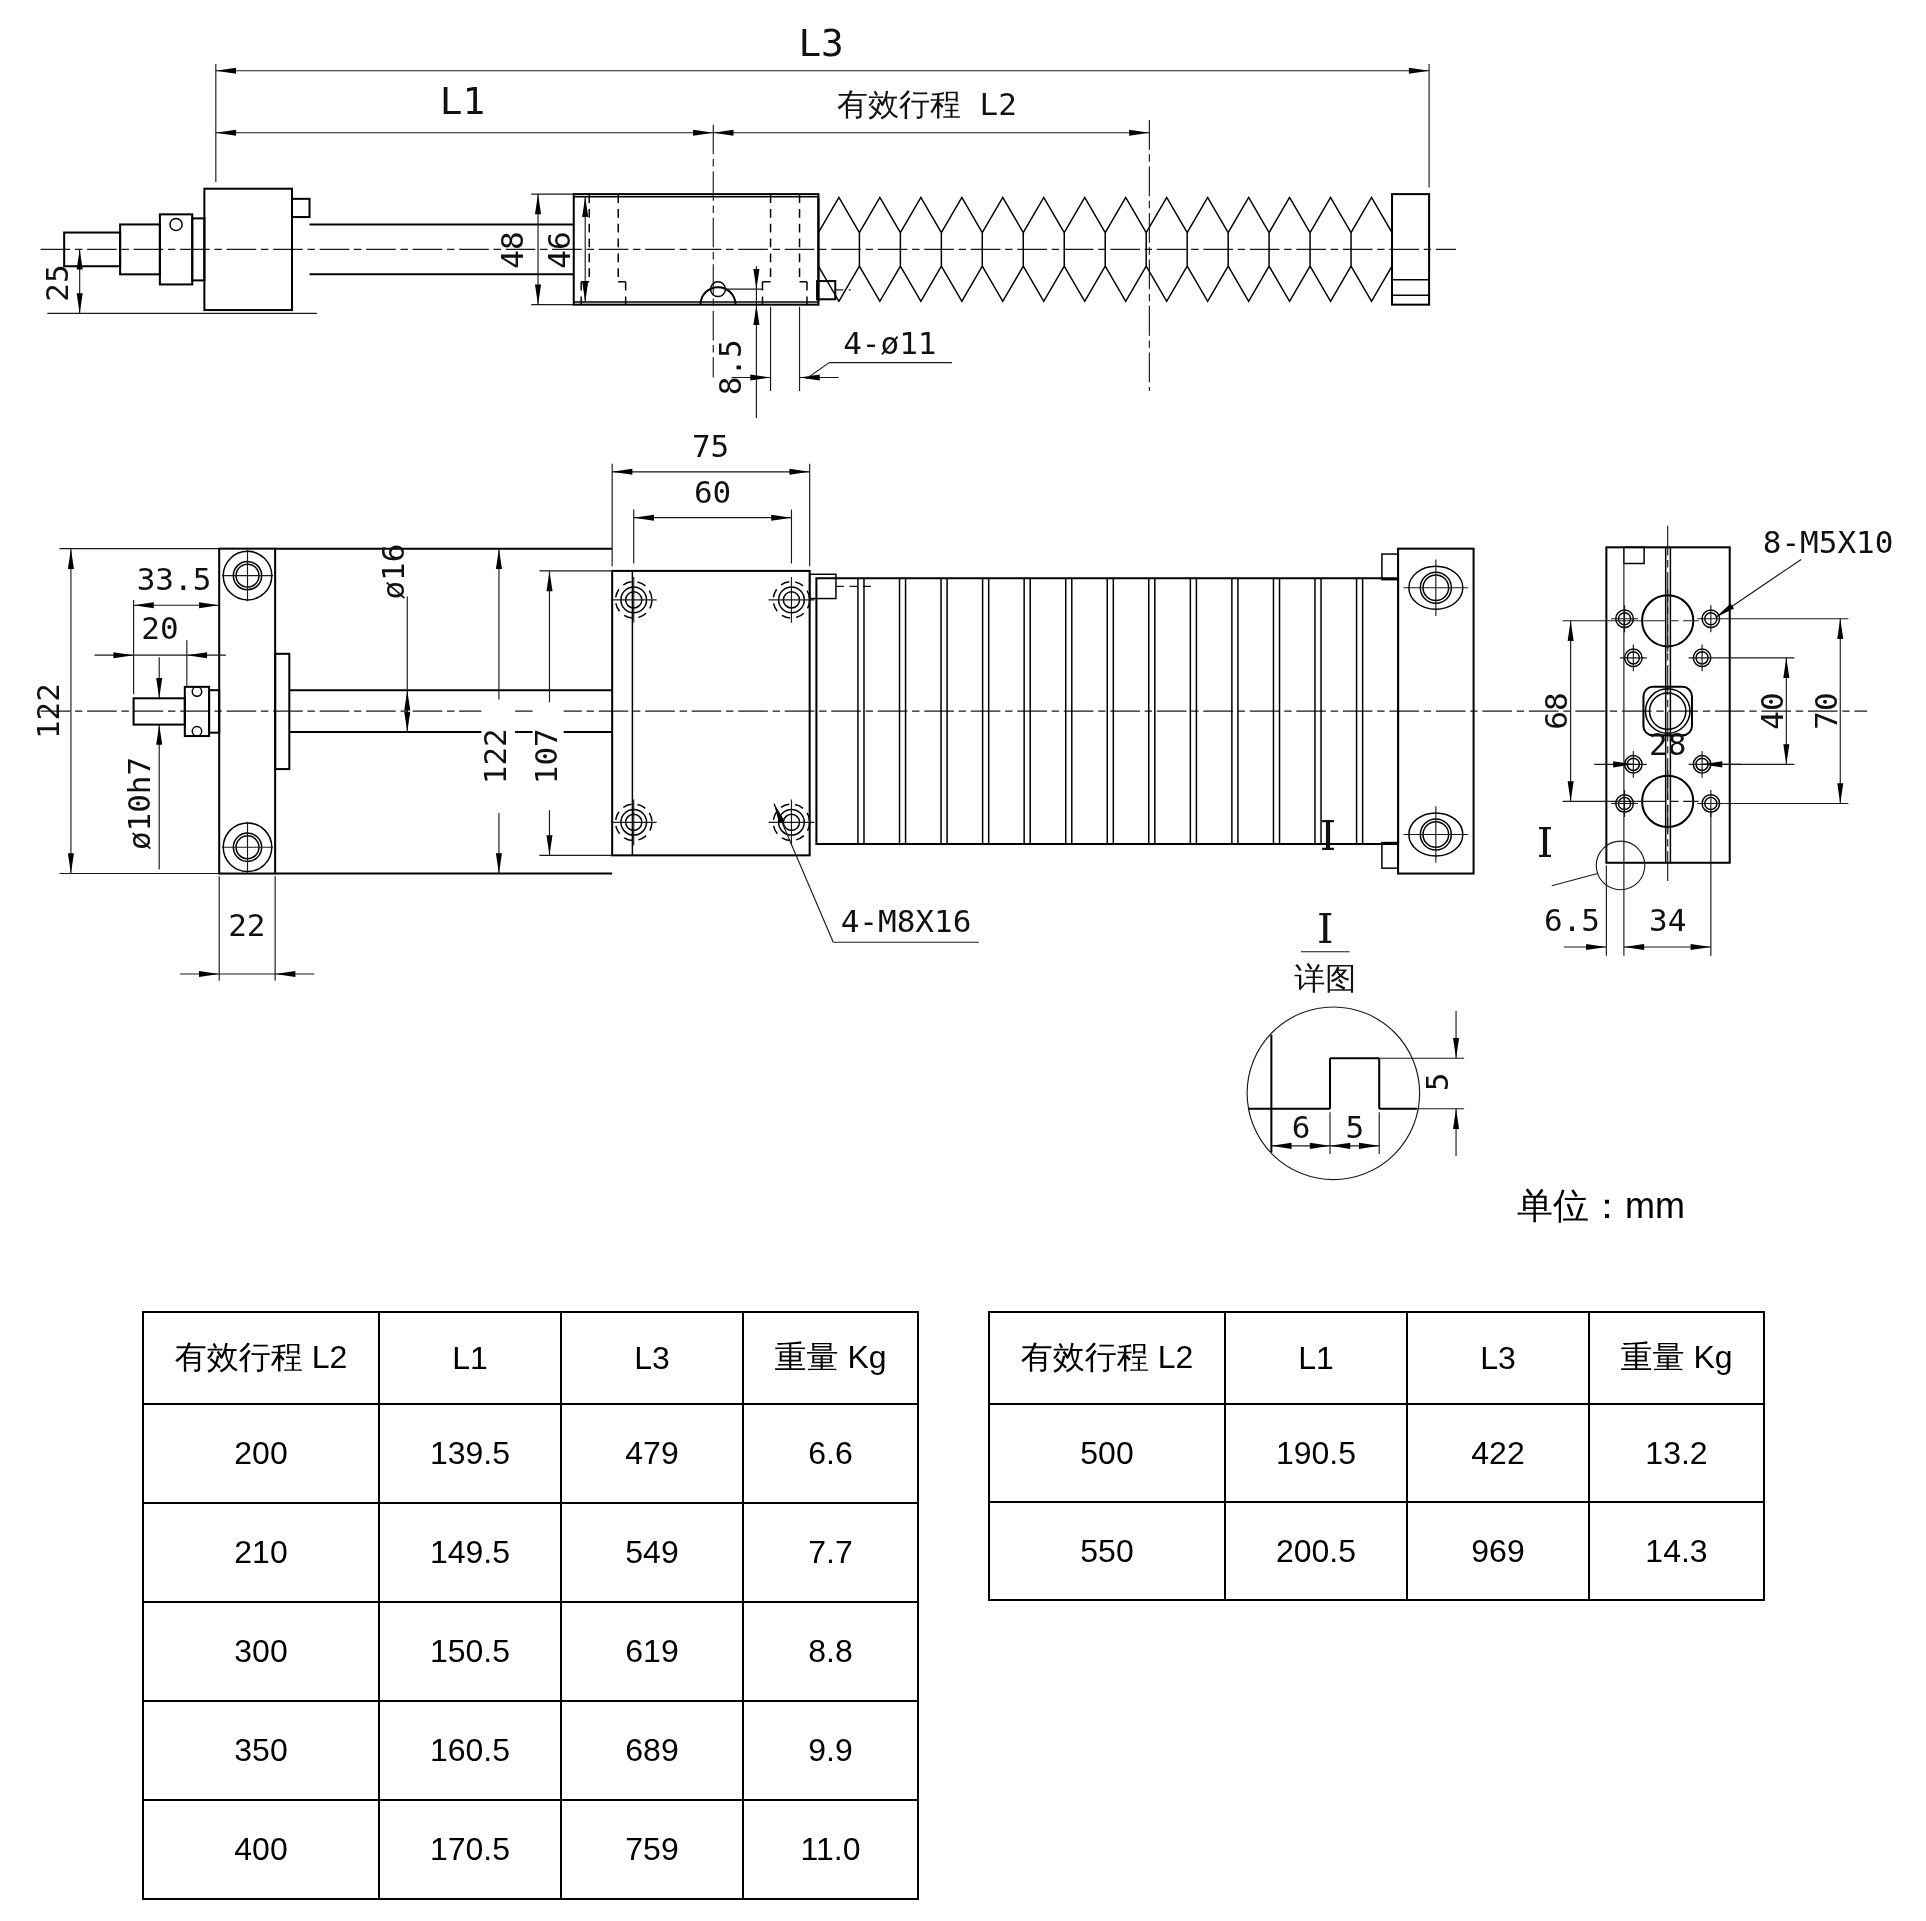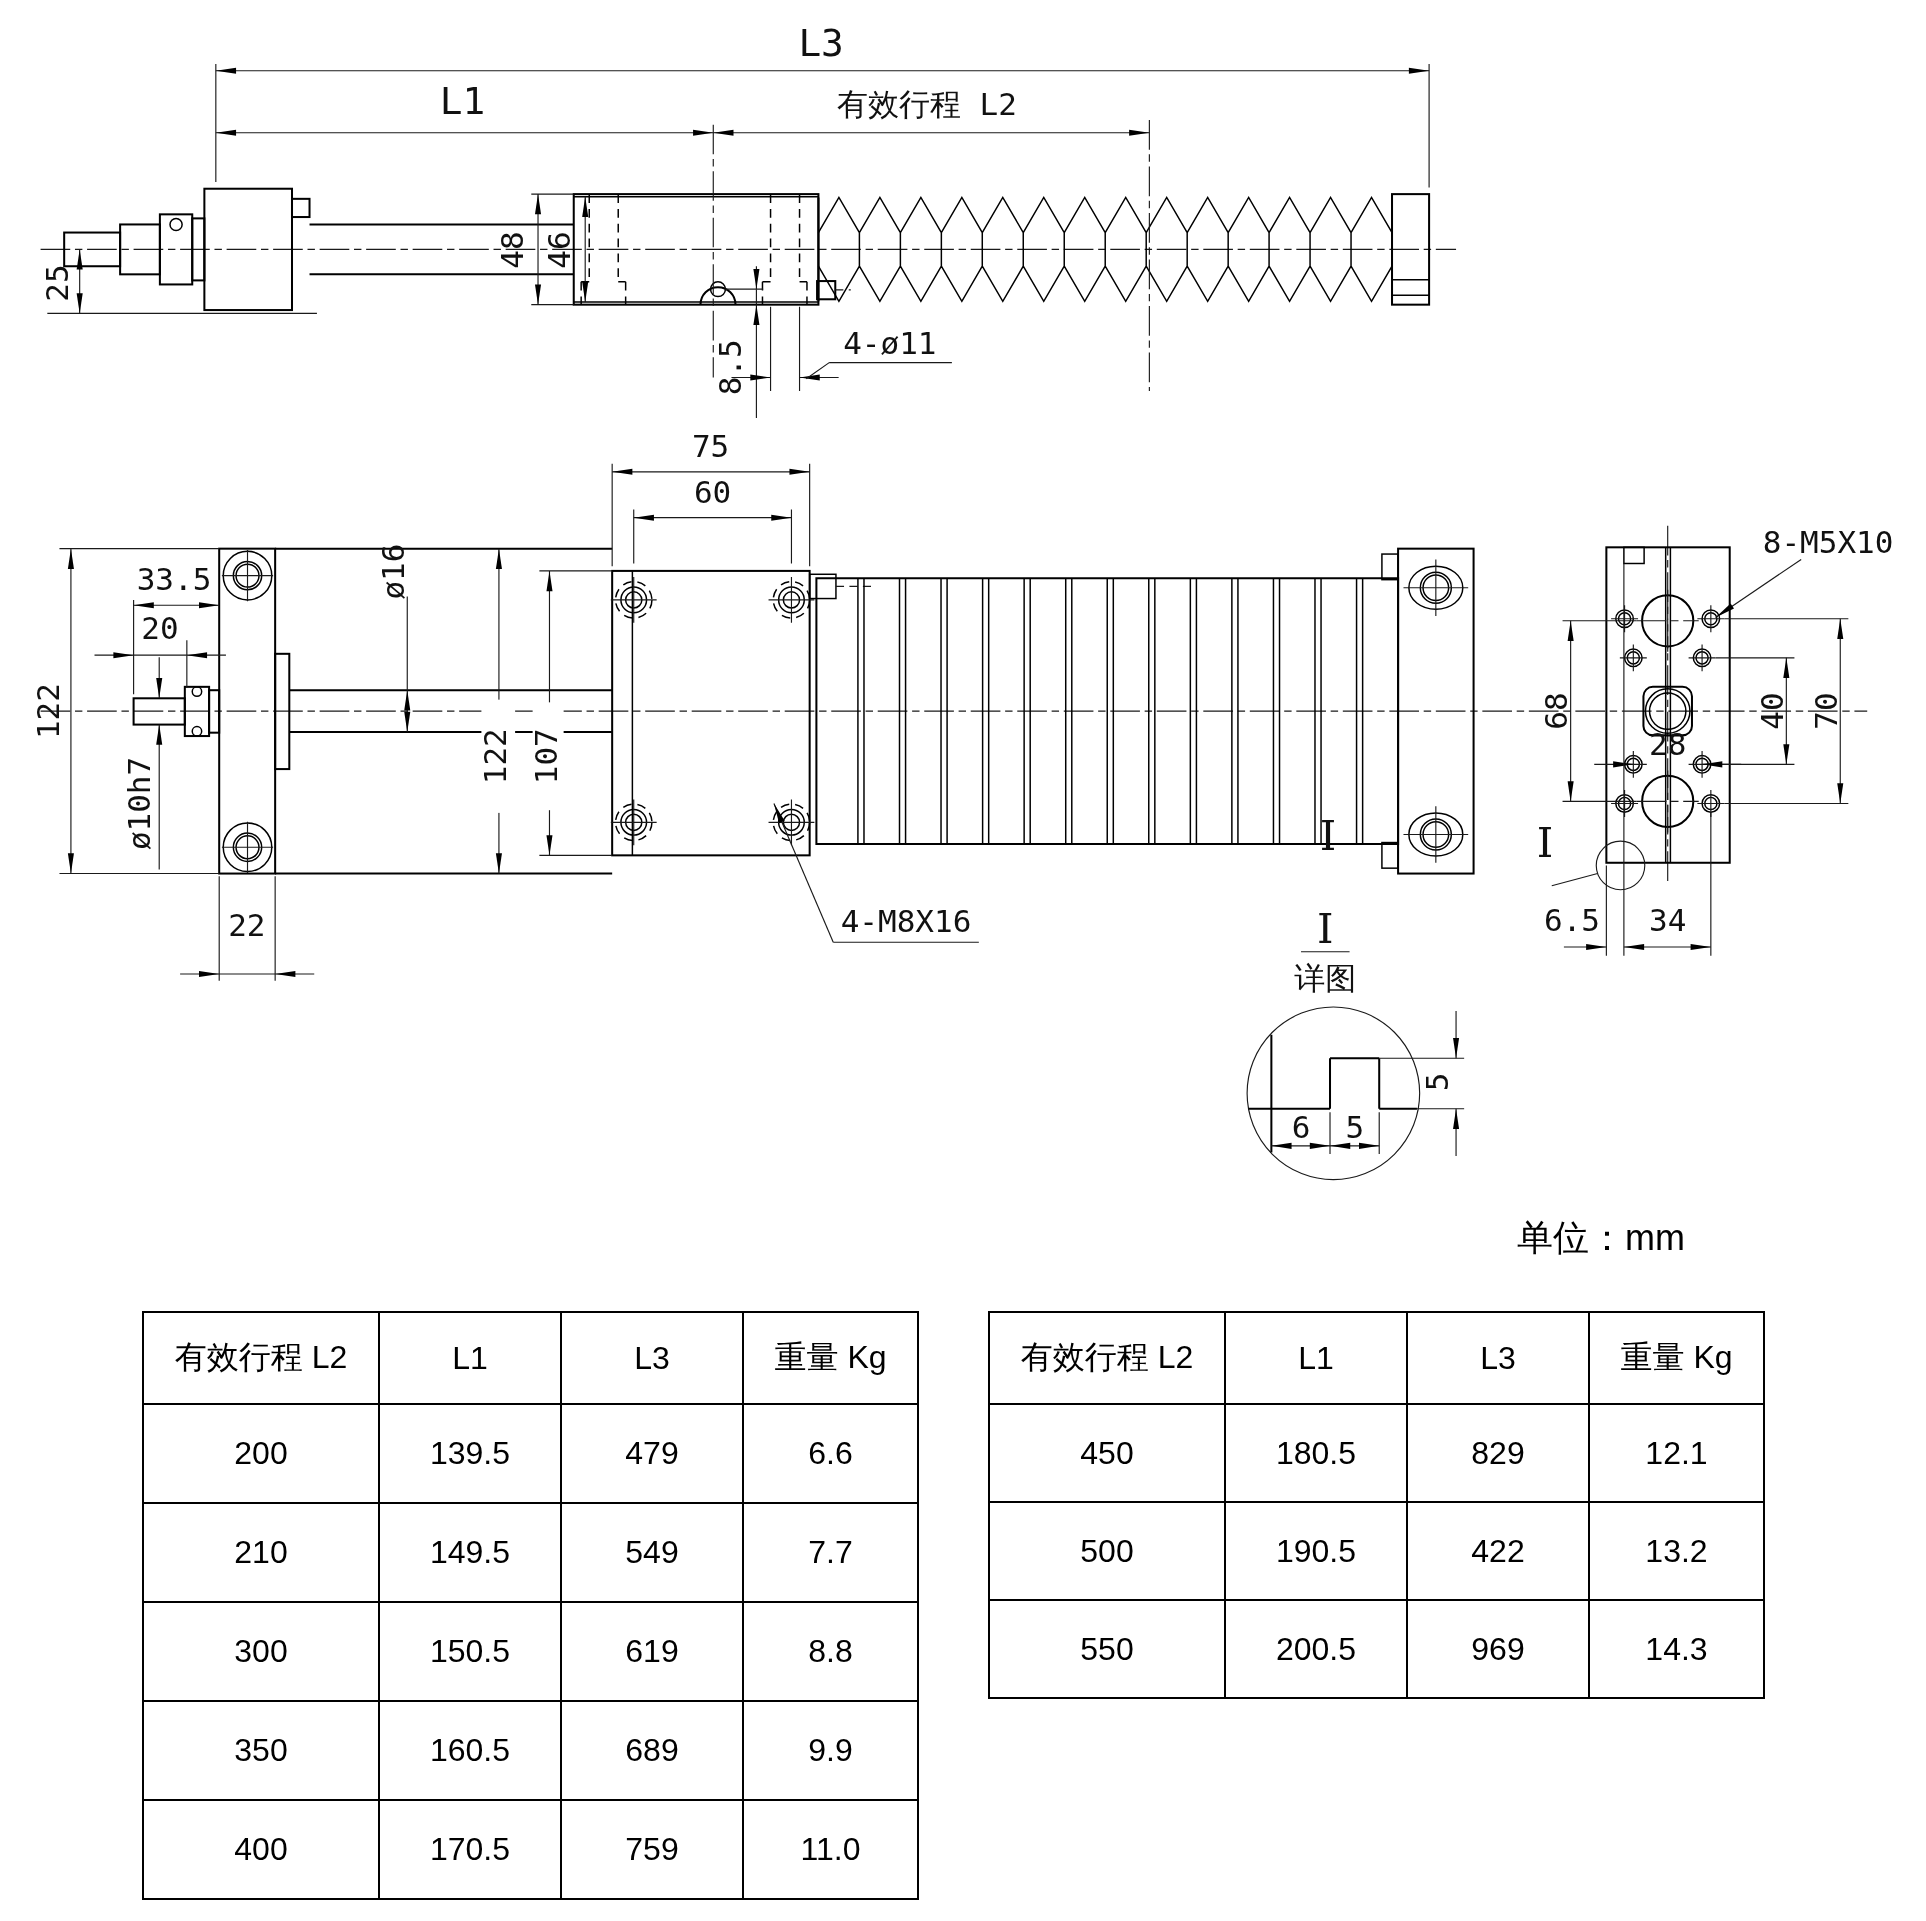--- a/index.html
+++ b/index.html
@@ -16,21 +16,21 @@
   .dt{font-family:"DejaVu Sans Mono","DejaVu Sans",sans-serif;font-size:46px;text-anchor:middle;dominant-baseline:middle;}
   .dtL{font-family:"DejaVu Sans Mono","DejaVu Sans",sans-serif;font-size:56px;text-anchor:middle;dominant-baseline:middle;}
   .ser{font-family:"DejaVu Serif","Liberation Serif",serif;font-size:62px;text-anchor:middle;dominant-baseline:middle;}
   .dtable{position:absolute;border-collapse:collapse;table-layout:fixed;}
   .dtable td{border-left:2px solid #000;border-right:2px solid #000;border-top:2.7px solid #000;border-bottom:2.7px solid #000;
              text-align:center;vertical-align:middle;font-size:32px;color:#000;}
   #t-left{left:142px;top:1311px;width:775px;}
   #t-right{left:988px;top:1311px;width:775px;}
   #t-left td{height:95px}#t-left tr.hd td{height:88px}
   #t-right td{height:94px}#t-right tr.hd td{height:88px}
-  #units{position:absolute;left:1517px;top:1214px;font-size:36px;color:#000;}
+  #units{position:absolute;left:1517px;top:1182px;font-size:36px;color:#000;}
 </style>
 </head>
 <body>
 
 <div id="sheet">
 <svg width="1926" height="1921" viewBox="0 0 2857 2850">
   <defs>
     <marker id="ae" orient="auto" markerUnits="userSpaceOnUse" markerWidth="70" markerHeight="14" refX="0" refY="0" viewBox="-35 -7 70 14">
       <path d="M0,0 L-30,4.5 L-30,-4.5 Z" fill="#000"></path>
     </marker>
@@ -334,26 +334,20 @@
         <col style="width:175px">
       </colgroup>
   <tbody>
         <tr class="hd">
     <td>有效行程 L2</td>
     <td>L1</td>
     <td>L3</td>
     <td>重量 Kg</td>
   </tr>
   <tr>
-    <td>450</td>
-    <td>180.5</td>
-    <td>829</td>
-    <td>12.1</td>
-  </tr>
-  <tr>
     <td>500</td>
     <td>190.5</td>
     <td>422</td>
     <td>13.2</td>
   </tr>
   <tr>
     <td>550</td>
     <td>200.5</td>
     <td>969</td>
     <td>14.3</td>

